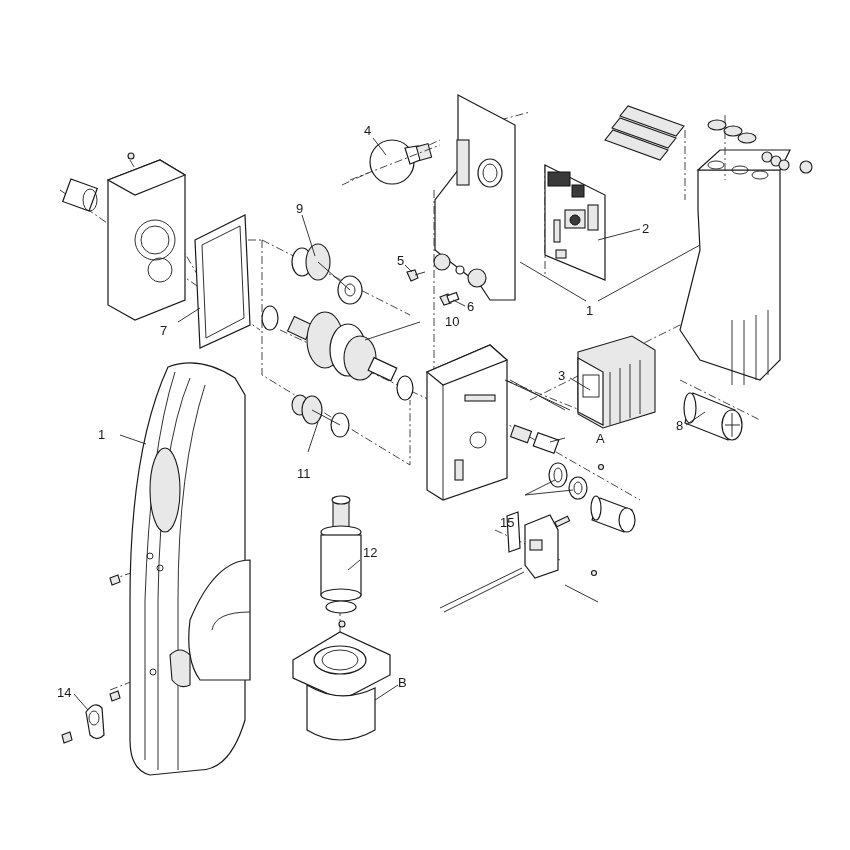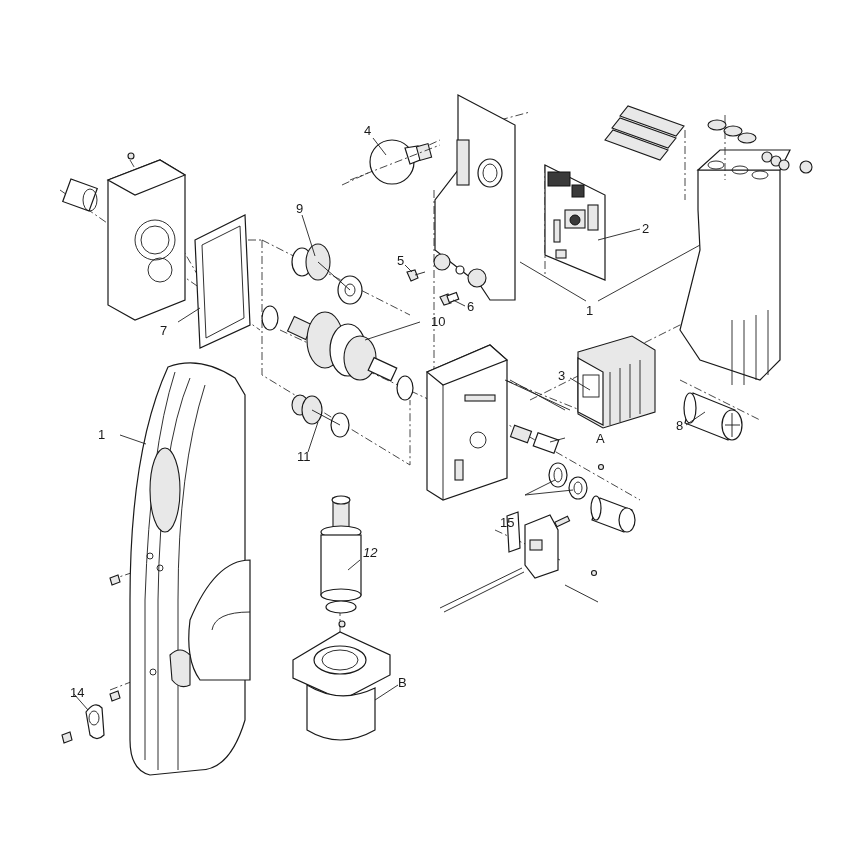--- a/index.html
+++ b/index.html
@@ -258,21 +258,21 @@
 
 <span class="lbl" style="left:364px;top:124px;">4</span>
 <span class="lbl" style="left:586px;top:304px;">1</span>
 <span class="lbl" style="left:642px;top:222px;">2</span>
 <span class="lbl" style="left:558px;top:369px;">3</span>
 <span class="lbl" style="left:397px;top:254px;">5</span>
 <span class="lbl" style="left:467px;top:300px;">6</span>
 <span class="lbl" style="left:160px;top:324px;">7</span>
 <span class="lbl" style="left:676px;top:419px;">8</span>
 <span class="lbl" style="left:296px;top:202px;">9</span>
-<span class="lbl" style="left:431px;top:315px;">10</span>
-<span class="lbl" style="left:297px;top:450px;">11</span>
-<span class="lbl" style="left:363px;top:546px;font-style:italic;">12</span>
+<span class="lbl" style="left:445px;top:315px;">10</span>
+<span class="lbl" style="left:297px;top:467px;">11</span>
+<span class="lbl" style="left:363px;top:546px;">12</span>
 <span class="lbl" style="left:98px;top:428px;">1</span>
-<span class="lbl" style="left:70px;top:686px;">14</span>
+<span class="lbl" style="left:57px;top:686px;">14</span>
 <span class="lbl" style="left:500px;top:490px;margin-top:26px;">15</span>
 <span class="lbl" style="left:596px;top:432px;">A</span>
 <span class="lbl" style="left:398px;top:676px;">B</span>
 </div>
 
 </body></html>

